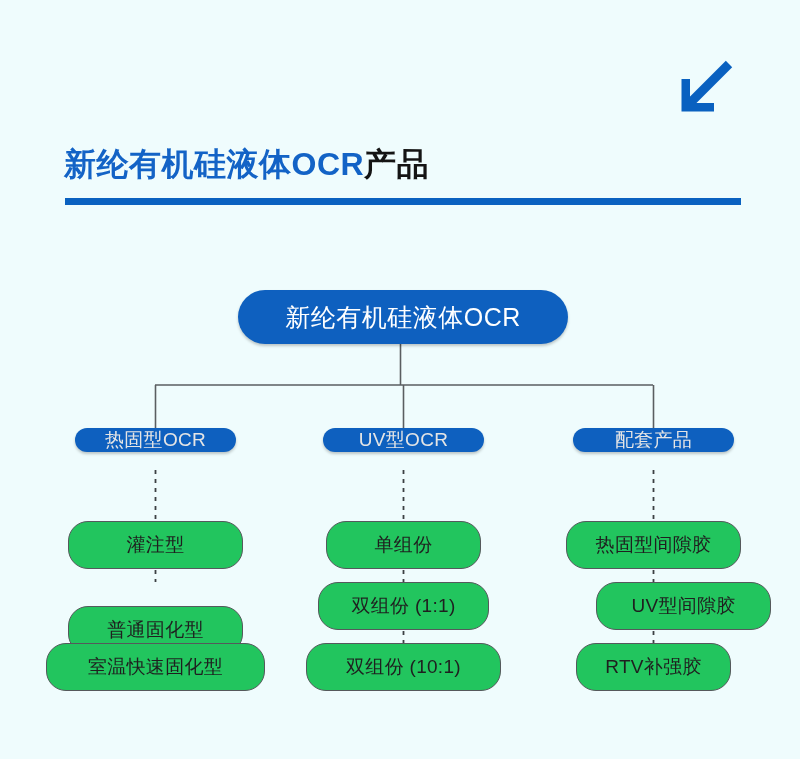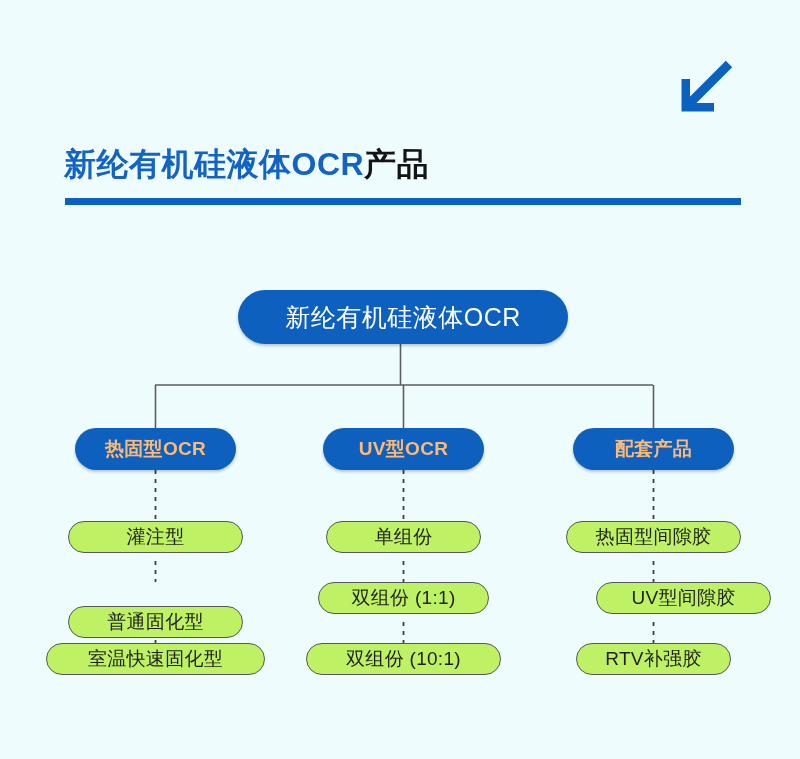--- a/index.html
+++ b/index.html
@@ -86,35 +86,34 @@
     border-radius: 27px;
     background: #0e60bf;
     color: #ffffff;
     font-size: 25px;
     letter-spacing: 0.5px;
     box-shadow: 0 2px 3px rgba(0,0,0,0.22);
   }
 
   
   .node.branch {
-    height: 42px;
+    height: 24px;
     border-radius: 21px;
     background: #0e60bf;
-    color: #fdba74;
+    color: #e5e5e5;
     font-size: 19px;
     letter-spacing: 0.3px;
     box-shadow: 0 2px 3px rgba(0,0,0,0.22);
-    font-weight: bold;
   }
 
   
   .node.leaf {
-    height: 32px;
+    height: 48px;
     border-radius: 20px;
-    background: #bef264;
+    background: #22c55e;
     border: 1.3px solid #55595c;
     color: #1f1f1f;
     font-size: 19px;
     letter-spacing: 0.3px;
   }
 </style>
 </head>
 <body>
 
 <div id="header">

